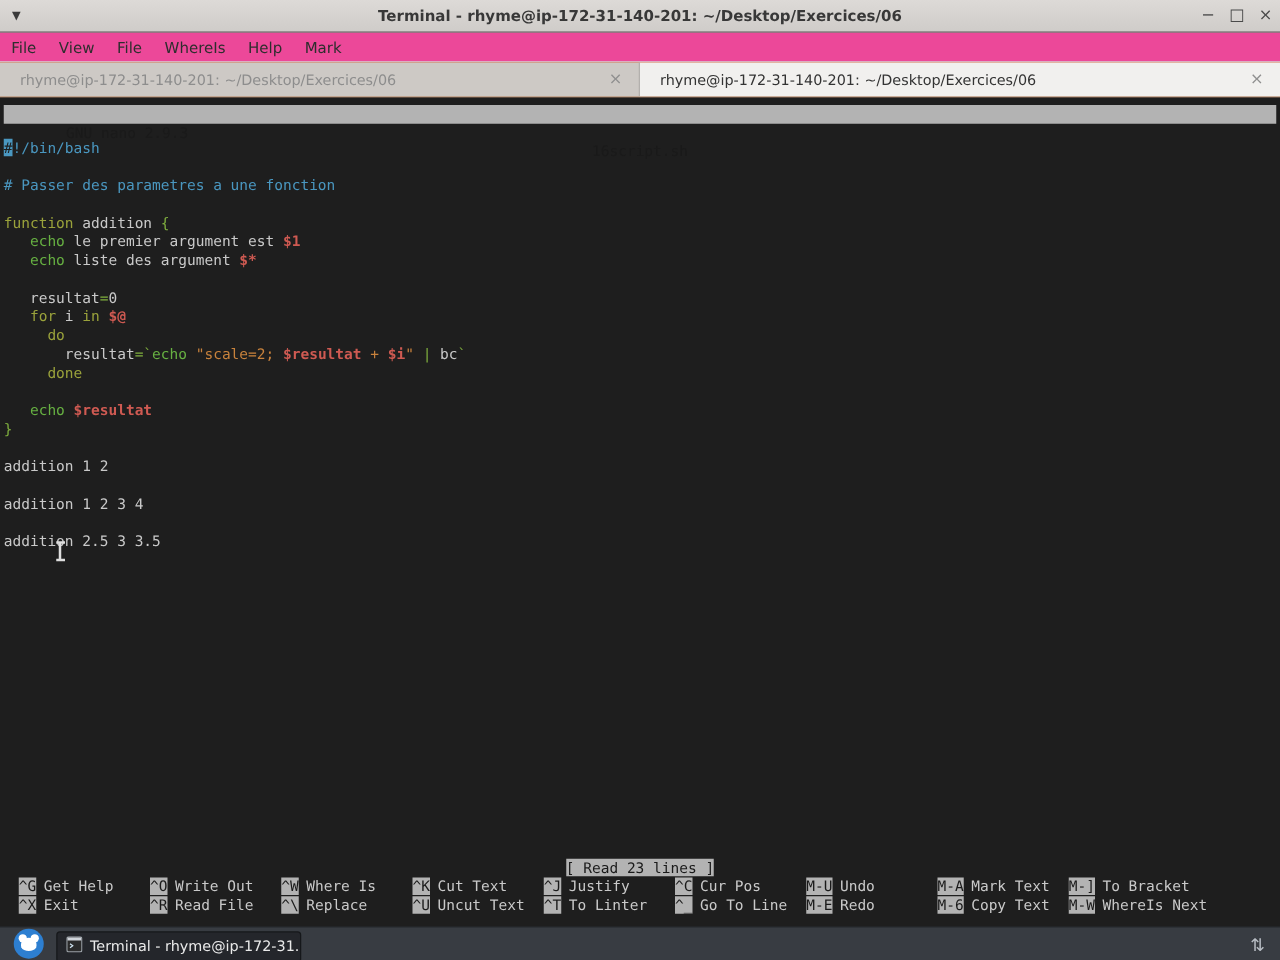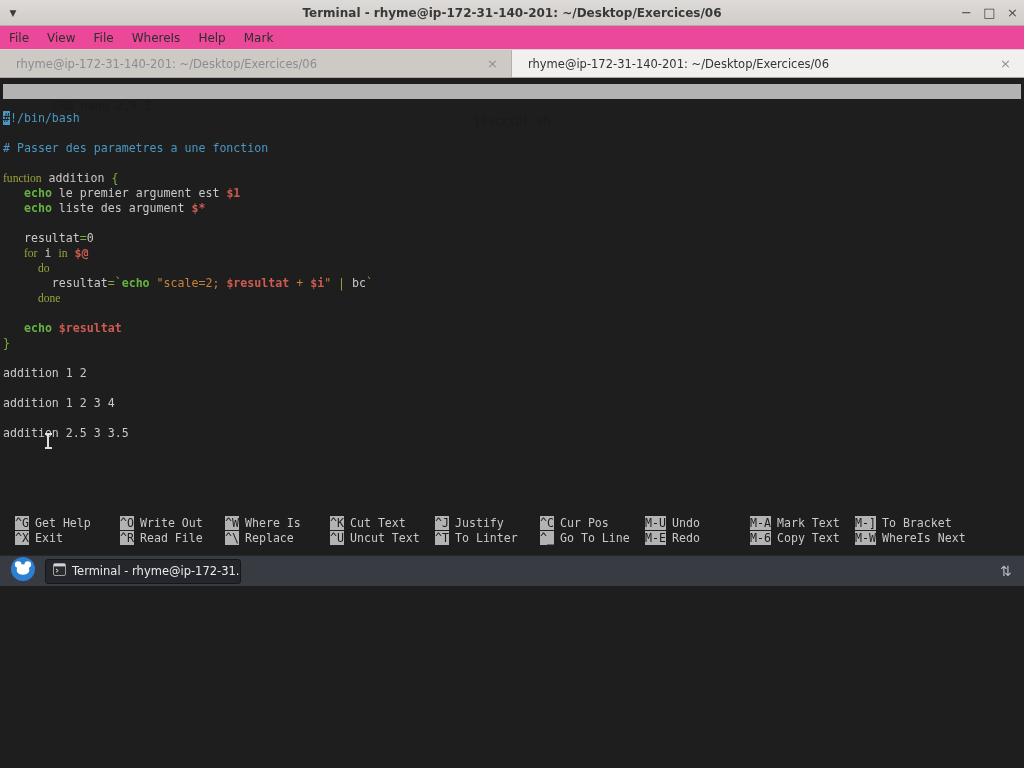--- a/index.html
+++ b/index.html
@@ -20,33 +20,33 @@
   .menu-item { padding: 0 9px; }
 
   .tabbar { height: 28px; background: #f97316; border-bottom: 1px solid #a8a5a2; display: flex; flex: 0 0 auto; }
   .tab { flex: 1 1 50%; display: flex; align-items: center; padding: 0 10px; font-size: 11.5px; min-width: 0; }
   .tab.inactive { background: #cdc9c5; color: #8d8d8d; border-right: 1px solid #b3b0ad; }
   .tab.active { background: #f1f0ee; color: #333; }
   .tab-label { flex: 1; padding-left: 6px; white-space: nowrap; overflow: hidden; }
   .tab-close { color: #8f8f8f; font-size: 13px; padding: 0 3px; }
 
   
-  .terminal { position: relative; height: 477px; background: var(--terminal-bg); color: var(--terminal-fg);
+  .terminal { position: relative; height: 663px; background: var(--terminal-bg); color: var(--terminal-fg);
               font-family: "DejaVu Sans Mono", "Liberation Mono", monospace; font-size: 11.6px; line-height: 15px;
               padding: 6px 3px 0 3px; flex: 0 0 auto; }
   .nano-header { position: relative; height: 15px; background: var(--inverse-bg); color: #1a1a1a; white-space: pre; }
   .nano-version { padding-left: 8px; }
   .nano-file { position: absolute; left: 50%; transform: translateX(-50%); }
 
   .code { margin-top: 12px; white-space: pre; }
   .code-line { height: 15px; }
   .c-pl { color: var(--terminal-fg); }
   .c-cm { color: var(--comment); }
-  .c-kw { color: var(--keyword); font-family: Liberation Serif, serif; }
-  .c-bi { color: var(--builtin); font-weight: bold; }
+  .c-kw { color: var(--keyword); }
+  .c-bi { color: var(--builtin); font-weight: normal; }
   .c-op { color: var(--operator); }
   .c-st { color: var(--string); }
   .c-vr { color: var(--variable); font-weight: bold; }
   .c-cur { background: var(--comment); color: var(--terminal-bg); }
 
   .nano-bottom { position: absolute; left: 3px; right: 3px; bottom: 9px; }
   .nano-status { text-align: center; height: 15px; }
   .nano-status span { background: var(--inverse-bg); color: #1a1a1a; }
   .sc-row { display: grid; grid-template-columns: repeat(9, 105px); height: 15px; white-space: pre; padding-left: 12px; }
   .sc { overflow: visible; white-space: pre; }
@@ -105,20 +105,23 @@
 
   <div class="terminal">
     <div class="nano-header">
       <span class="nano-version">GNU nano 2.9.3</span>
       <span class="nano-file">16script.sh</span>
     </div>
 
     <div class="code" id="code"><div class="code-line"><span class="c-cur">#</span><span class="c-cm">!/bin/bash</span></div><div class="code-line"> </div><div class="code-line"><span class="c-cm"># Passer des parametres a une fonction</span></div><div class="code-line"> </div><div class="code-line"><span class="c-kw">function</span><span class="c-pl"> addition </span><span class="c-op">{</span></div><div class="code-line"><span class="c-pl">   </span><span class="c-bi">echo</span><span class="c-pl"> le premier argument est </span><span class="c-vr">$1</span></div><div class="code-line"><span class="c-pl">   </span><span class="c-bi">echo</span><span class="c-pl"> liste des argument </span><span class="c-vr">$*</span></div><div class="code-line"> </div><div class="code-line"><span class="c-pl">   resultat</span><span class="c-op">=</span><span class="c-pl">0</span></div><div class="code-line"><span class="c-pl">   </span><span class="c-kw">for</span><span class="c-pl"> i </span><span class="c-kw">in</span><span class="c-pl"> </span><span class="c-vr">$@</span></div><div class="code-line"><span class="c-pl">     </span><span class="c-kw">do</span></div><div class="code-line"><span class="c-pl">       resultat</span><span class="c-op">=</span><span class="c-op">`</span><span class="c-bi">echo</span><span class="c-pl"> </span><span class="c-st">"scale=2; </span><span class="c-vr">$resultat</span><span class="c-st"> + </span><span class="c-vr">$i</span><span class="c-st">"</span><span class="c-pl"> </span><span class="c-op">|</span><span class="c-pl"> bc</span><span class="c-op">`</span></div><div class="code-line"><span class="c-pl">     </span><span class="c-kw">done</span></div><div class="code-line"> </div><div class="code-line"><span class="c-pl">   </span><span class="c-bi">echo</span><span class="c-pl"> </span><span class="c-vr">$resultat</span></div><div class="code-line"><span class="c-op">}</span></div><div class="code-line"> </div><div class="code-line"><span class="c-pl">addition 1 2</span></div><div class="code-line"> </div><div class="code-line"><span class="c-pl">addition 1 2 3 4</span></div><div class="code-line"> </div><div class="code-line"><span class="c-pl">addition 2.5 3 3.5</span></div></div>
 
     <div class="nano-bottom">
+      <div class="nano-status">
+        <span>[ Read 23 lines ]</span>
+      </div>
       <div class="sc-row" id="sc-row1"><div class="sc"><span class="sc-key">^G</span><span class="sc-label">Get Help</span></div><div class="sc"><span class="sc-key">^O</span><span class="sc-label">Write Out</span></div><div class="sc"><span class="sc-key">^W</span><span class="sc-label">Where Is</span></div><div class="sc"><span class="sc-key">^K</span><span class="sc-label">Cut Text</span></div><div class="sc"><span class="sc-key">^J</span><span class="sc-label">Justify</span></div><div class="sc"><span class="sc-key">^C</span><span class="sc-label">Cur Pos</span></div><div class="sc"><span class="sc-key">M-U</span><span class="sc-label">Undo</span></div><div class="sc"><span class="sc-key">M-A</span><span class="sc-label">Mark Text</span></div><div class="sc"><span class="sc-key">M-]</span><span class="sc-label">To Bracket</span></div></div>
       <div class="sc-row" id="sc-row2"><div class="sc"><span class="sc-key">^X</span><span class="sc-label">Exit</span></div><div class="sc"><span class="sc-key">^R</span><span class="sc-label">Read File</span></div><div class="sc"><span class="sc-key">^\</span><span class="sc-label">Replace</span></div><div class="sc"><span class="sc-key">^U</span><span class="sc-label">Uncut Text</span></div><div class="sc"><span class="sc-key">^T</span><span class="sc-label">To Linter</span></div><div class="sc"><span class="sc-key">^_</span><span class="sc-label">Go To Line</span></div><div class="sc"><span class="sc-key">M-E</span><span class="sc-label">Redo</span></div><div class="sc"><span class="sc-key">M-6</span><span class="sc-label">Copy Text</span></div><div class="sc"><span class="sc-key">M-W</span><span class="sc-label">WhereIs Next</span></div></div>
     </div>
 
     <div class="ibeam"></div>
   </div>
 
   <div class="taskbar">
     <div class="launcher">
       <span>

